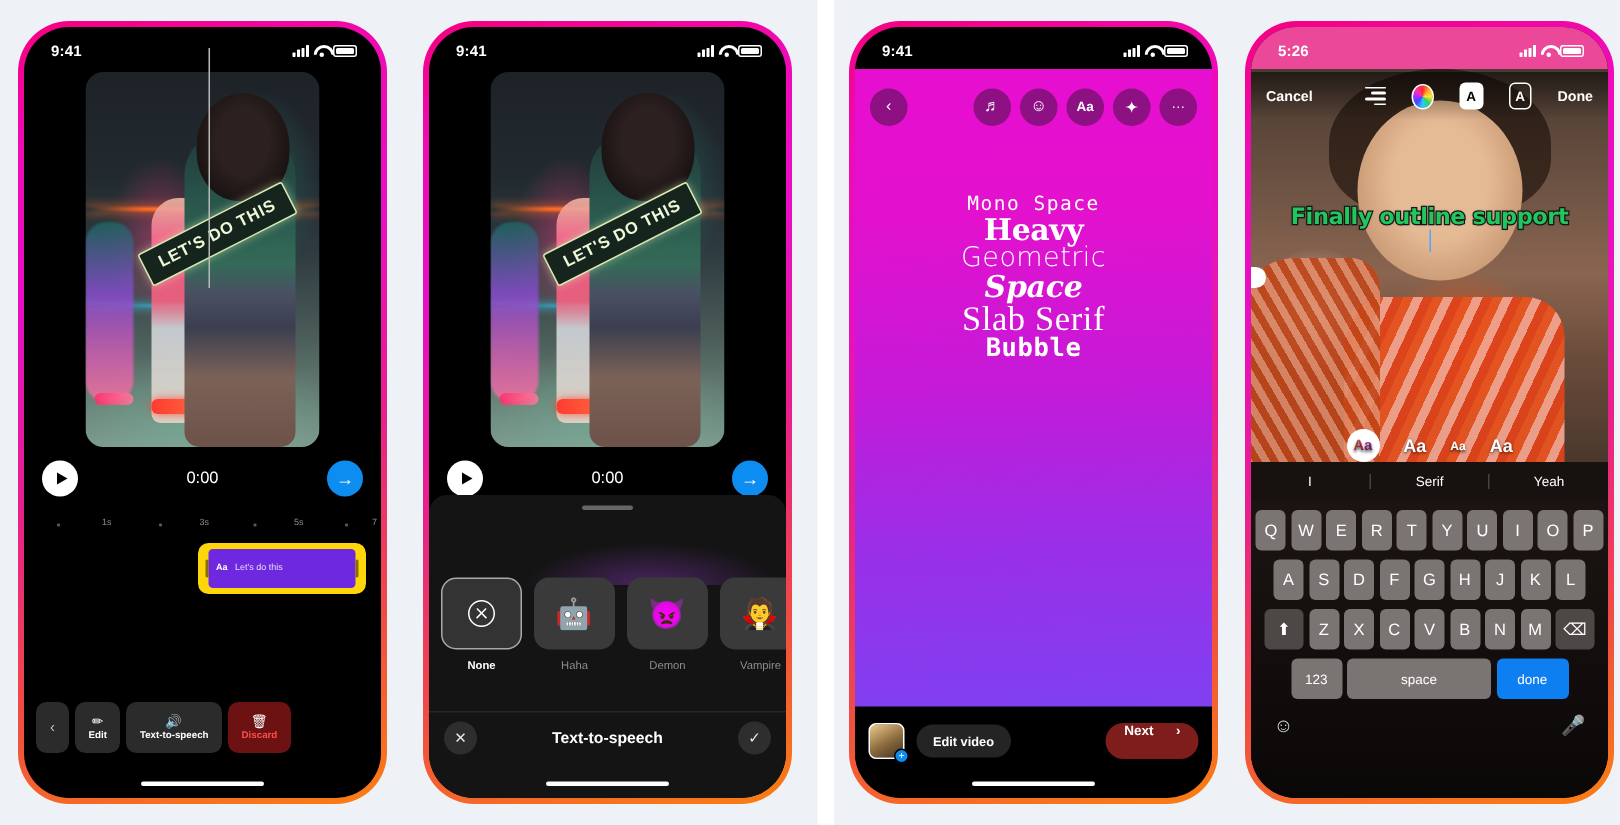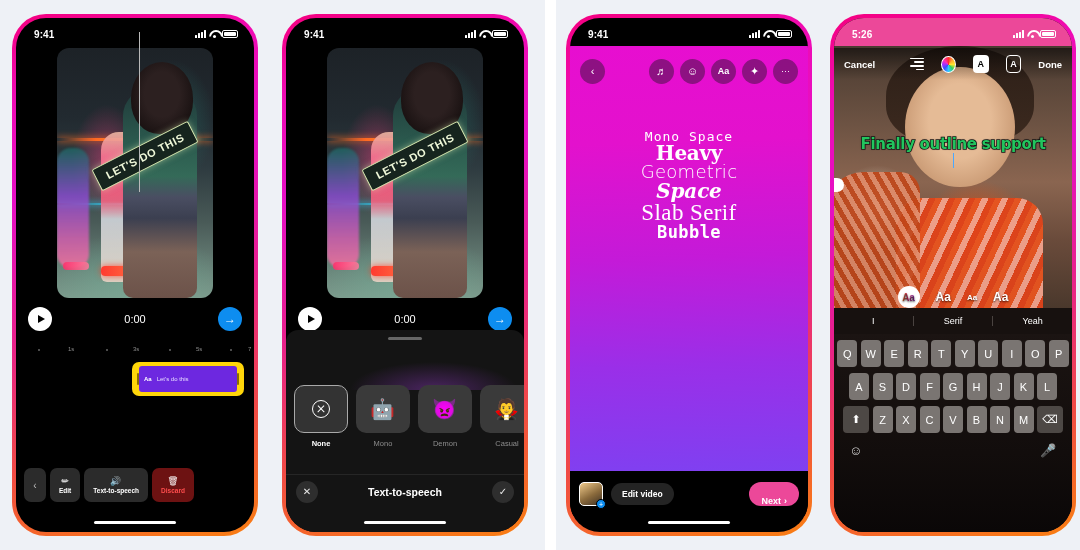--- a/index.html
+++ b/index.html
@@ -190,22 +190,22 @@
   .bottombar3{ position:absolute; left:0; right:0; bottom:16px; height:45px;
     background:#000; display:flex; align-items:center; padding:0 9px; gap:8px; z-index:6; }
   .avatar{ position:relative; width:24px;height:24px;border-radius:5px;
     background:linear-gradient(150deg,#efc98a,#8a6a3c 55%,#3e3024);
     border:1.3px solid #fff; flex:0 0 auto; }
   .avatar .plus{ position:absolute; right:-4px; bottom:-4px; width:10px;height:10px;
     border-radius:50%; background:#0d8df0; color:#fff; font-size:7px; line-height:10px;
     text-align:center; border:1px solid #000; }
   .pill{ height:22px; background:#242424; border-radius:11px; padding:0 11px;
     display:flex; align-items:center; color:#fff; font-size:8.5px; font-weight:bold; }
-  .nextPill{ margin-left:auto; height:24px; background:#ec4899; border-radius:12px;
-    padding:0 12px; display:flex; align-items:flex-end; gap:3px;
+  .nextPill{ margin-left:auto; height:24px; background:#7f1d1d; border-radius:12px;
+    padding:0 12px; display:flex; align-items:flex-start; gap:15px;
     color:#fff; font-size:9px; font-weight:bold; }
 
   
   .v4{ position:absolute; top:28px; left:0; right:0; height:262px; overflow:hidden;
     background:
       radial-gradient(ellipse 70px 70px at 52% 28%, #d9ab8c, transparent 70%),
       radial-gradient(ellipse 80px 70px at 60% 70%, #d8561f, transparent 70%),
       radial-gradient(ellipse 60px 60px at 18% 62%, #cfc3b4, transparent 72%),
       linear-gradient(180deg,#4a3b31 0%,#6d5343 30%,#8a6550 52%,#6a4b3b 74%,#4a382c 100%); }
   .v4face{ position:absolute; left:30%; top:8%; width:46%; height:46%;
@@ -413,29 +413,29 @@
 
         <div class="voiceRow">
           <div class="voiceItem sel">
             <div class="voiceTile sel">
               <div class="noneGlyph"></div>
             </div>
             <div class="voiceLbl">None</div>
           </div>
           <div class="voiceItem">
             <div class="voiceTile">🤖</div>
-            <div class="voiceLbl">Mono</div>
+            <div class="voiceLbl">Haha</div>
           </div>
           <div class="voiceItem">
             <div class="voiceTile">👿</div>
             <div class="voiceLbl">Demon</div>
           </div>
           <div class="voiceItem">
             <div class="voiceTile">🧛</div>
-            <div class="voiceLbl">Casual</div>
+            <div class="voiceLbl">Vampire</div>
           </div>
         </div>
 
         <div class="sheetFooter">
           <div class="circBtn">✕</div>
           <div class="sheetTitle">Text-to-speech</div>
           <div class="circBtn">✓</div>
         </div>
       </div>
 
@@ -590,20 +590,25 @@
           <div class="key mod">⬆</div>
           <div class="key">Z</div>
           <div class="key">X</div>
           <div class="key">C</div>
           <div class="key">V</div>
           <div class="key">B</div>
           <div class="key">N</div>
           <div class="key">M</div>
           <div class="key mod">⌫</div>
         </div>
+        <div class="krow">
+          <div class="key wide">123</div>
+          <div class="key space">space</div>
+          <div class="key done">done</div>
+        </div>
         <div class="kbBottom">
           <span>☺</span>
           <span>🎤</span>
         </div>
       </div>
 
       <div class="homebar"></div>
     </div>
   </div>
 </div>

